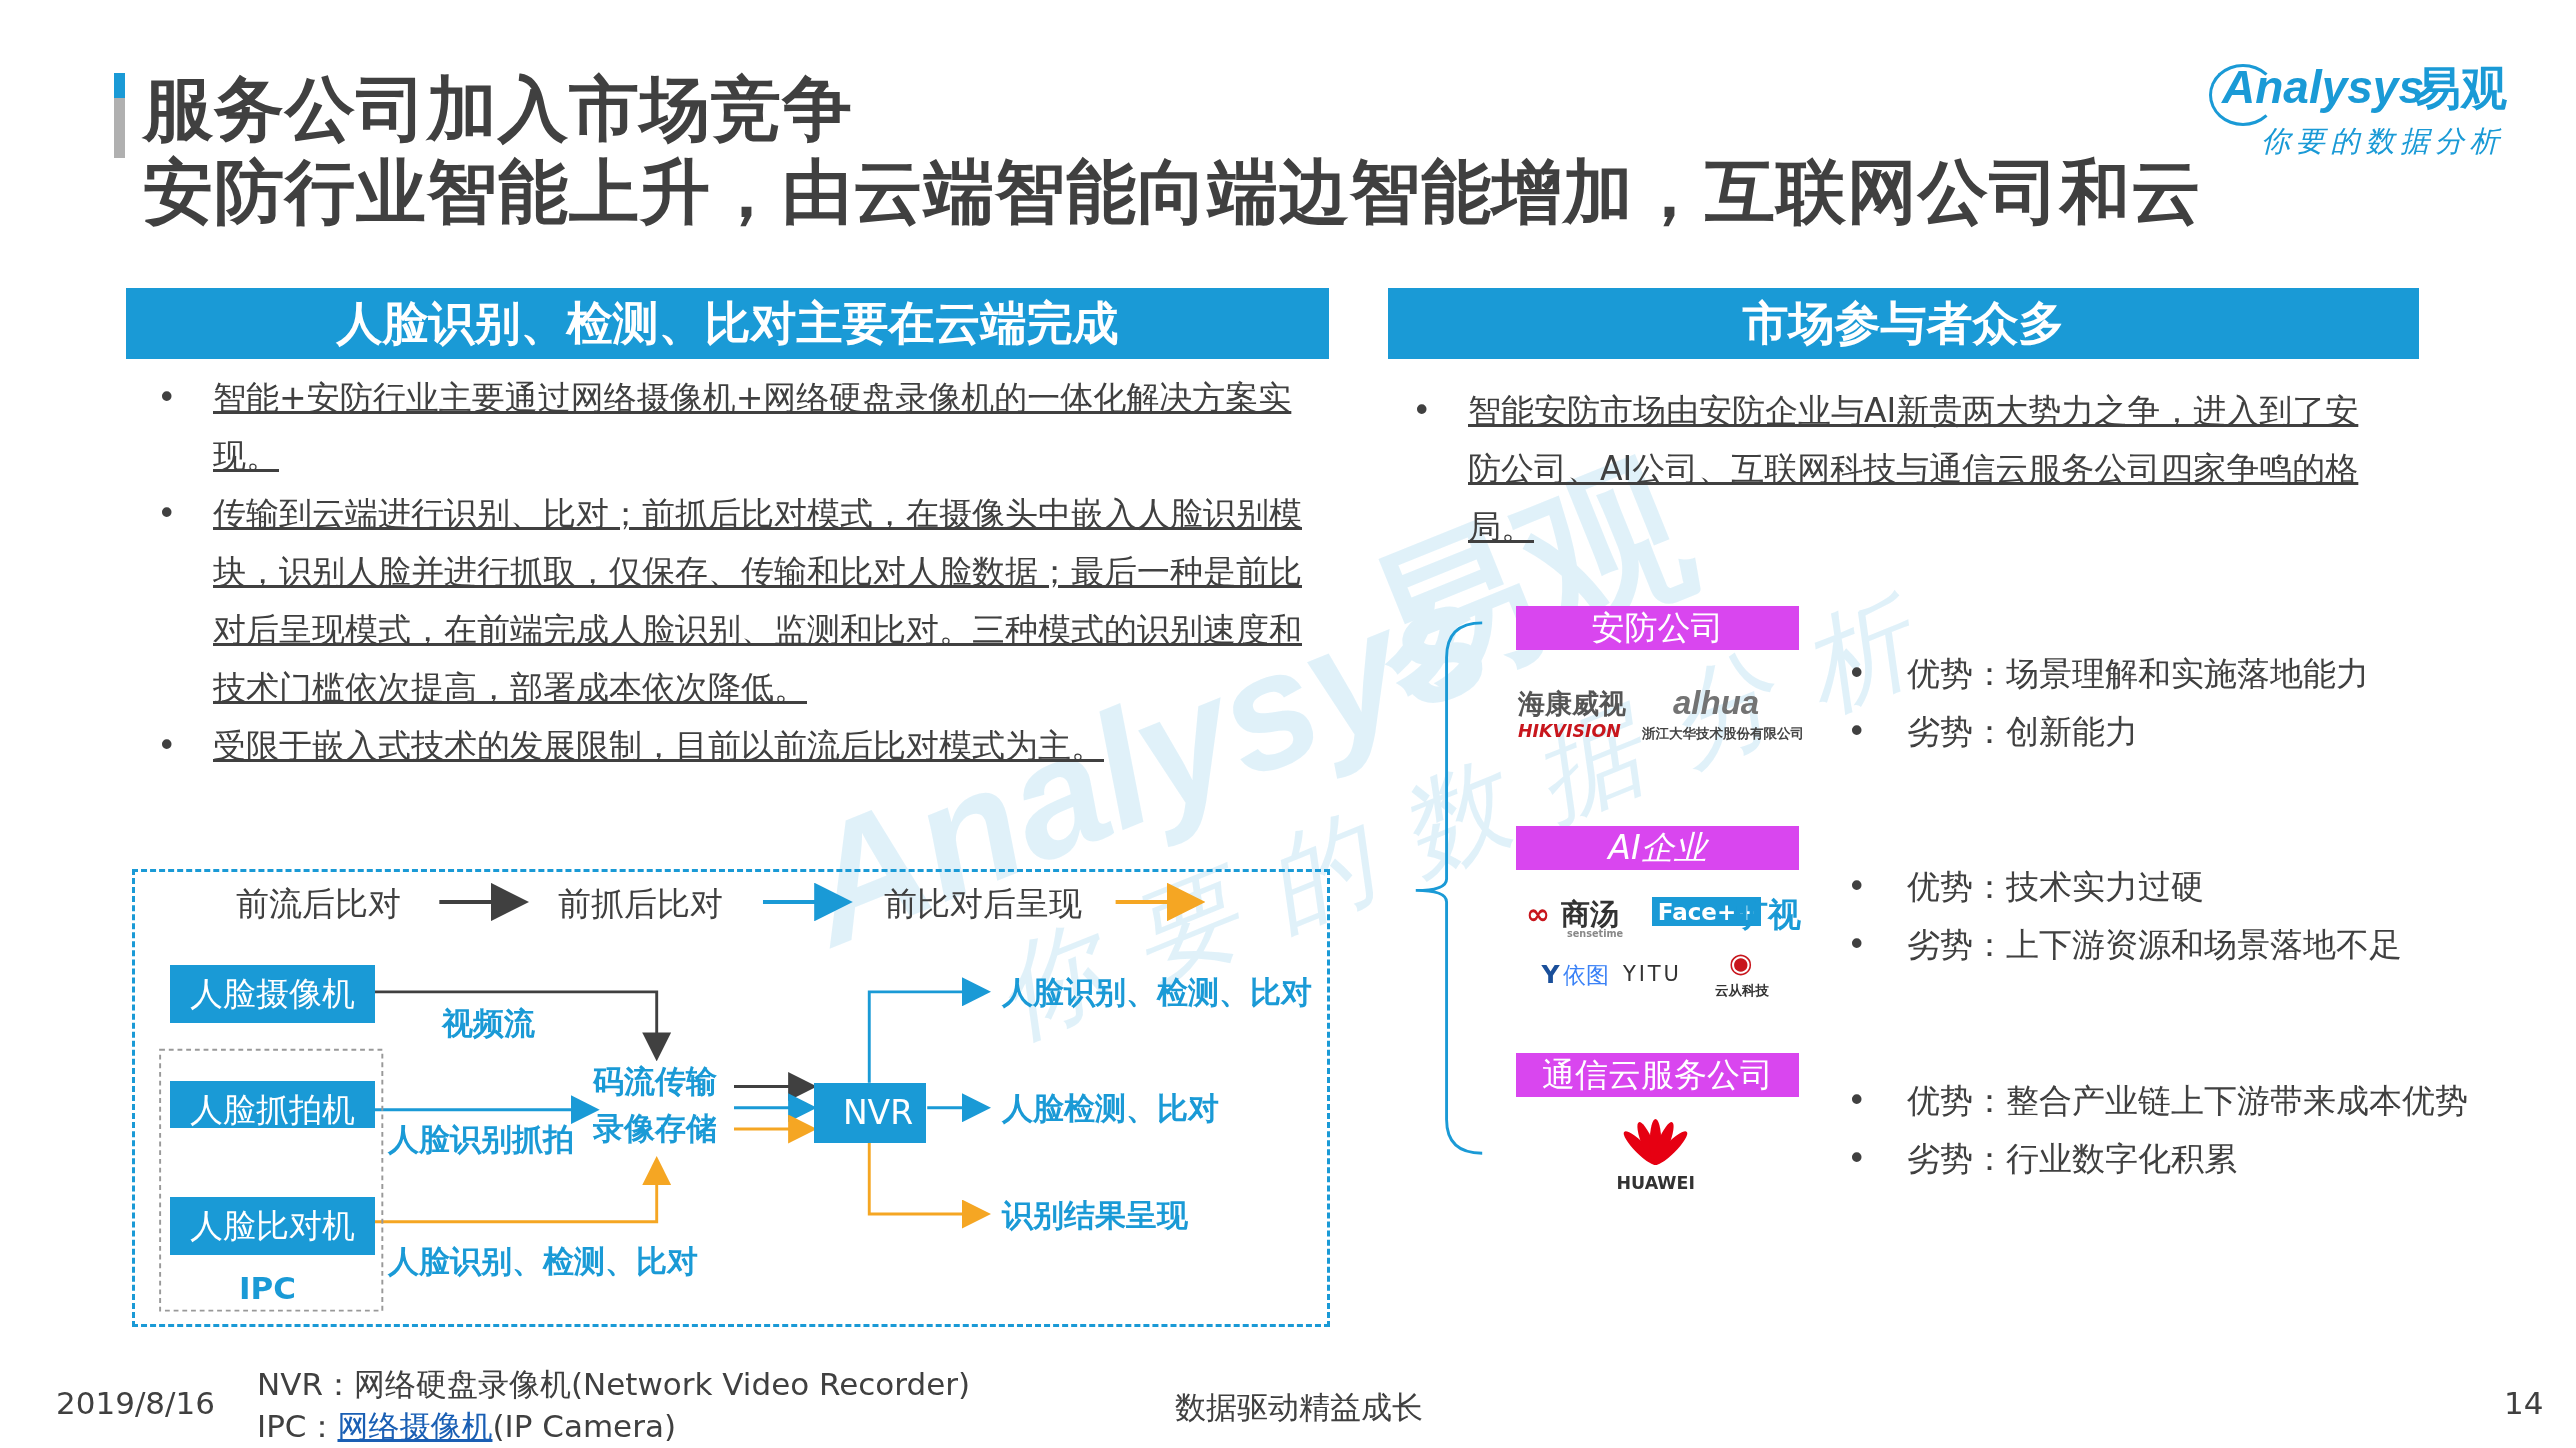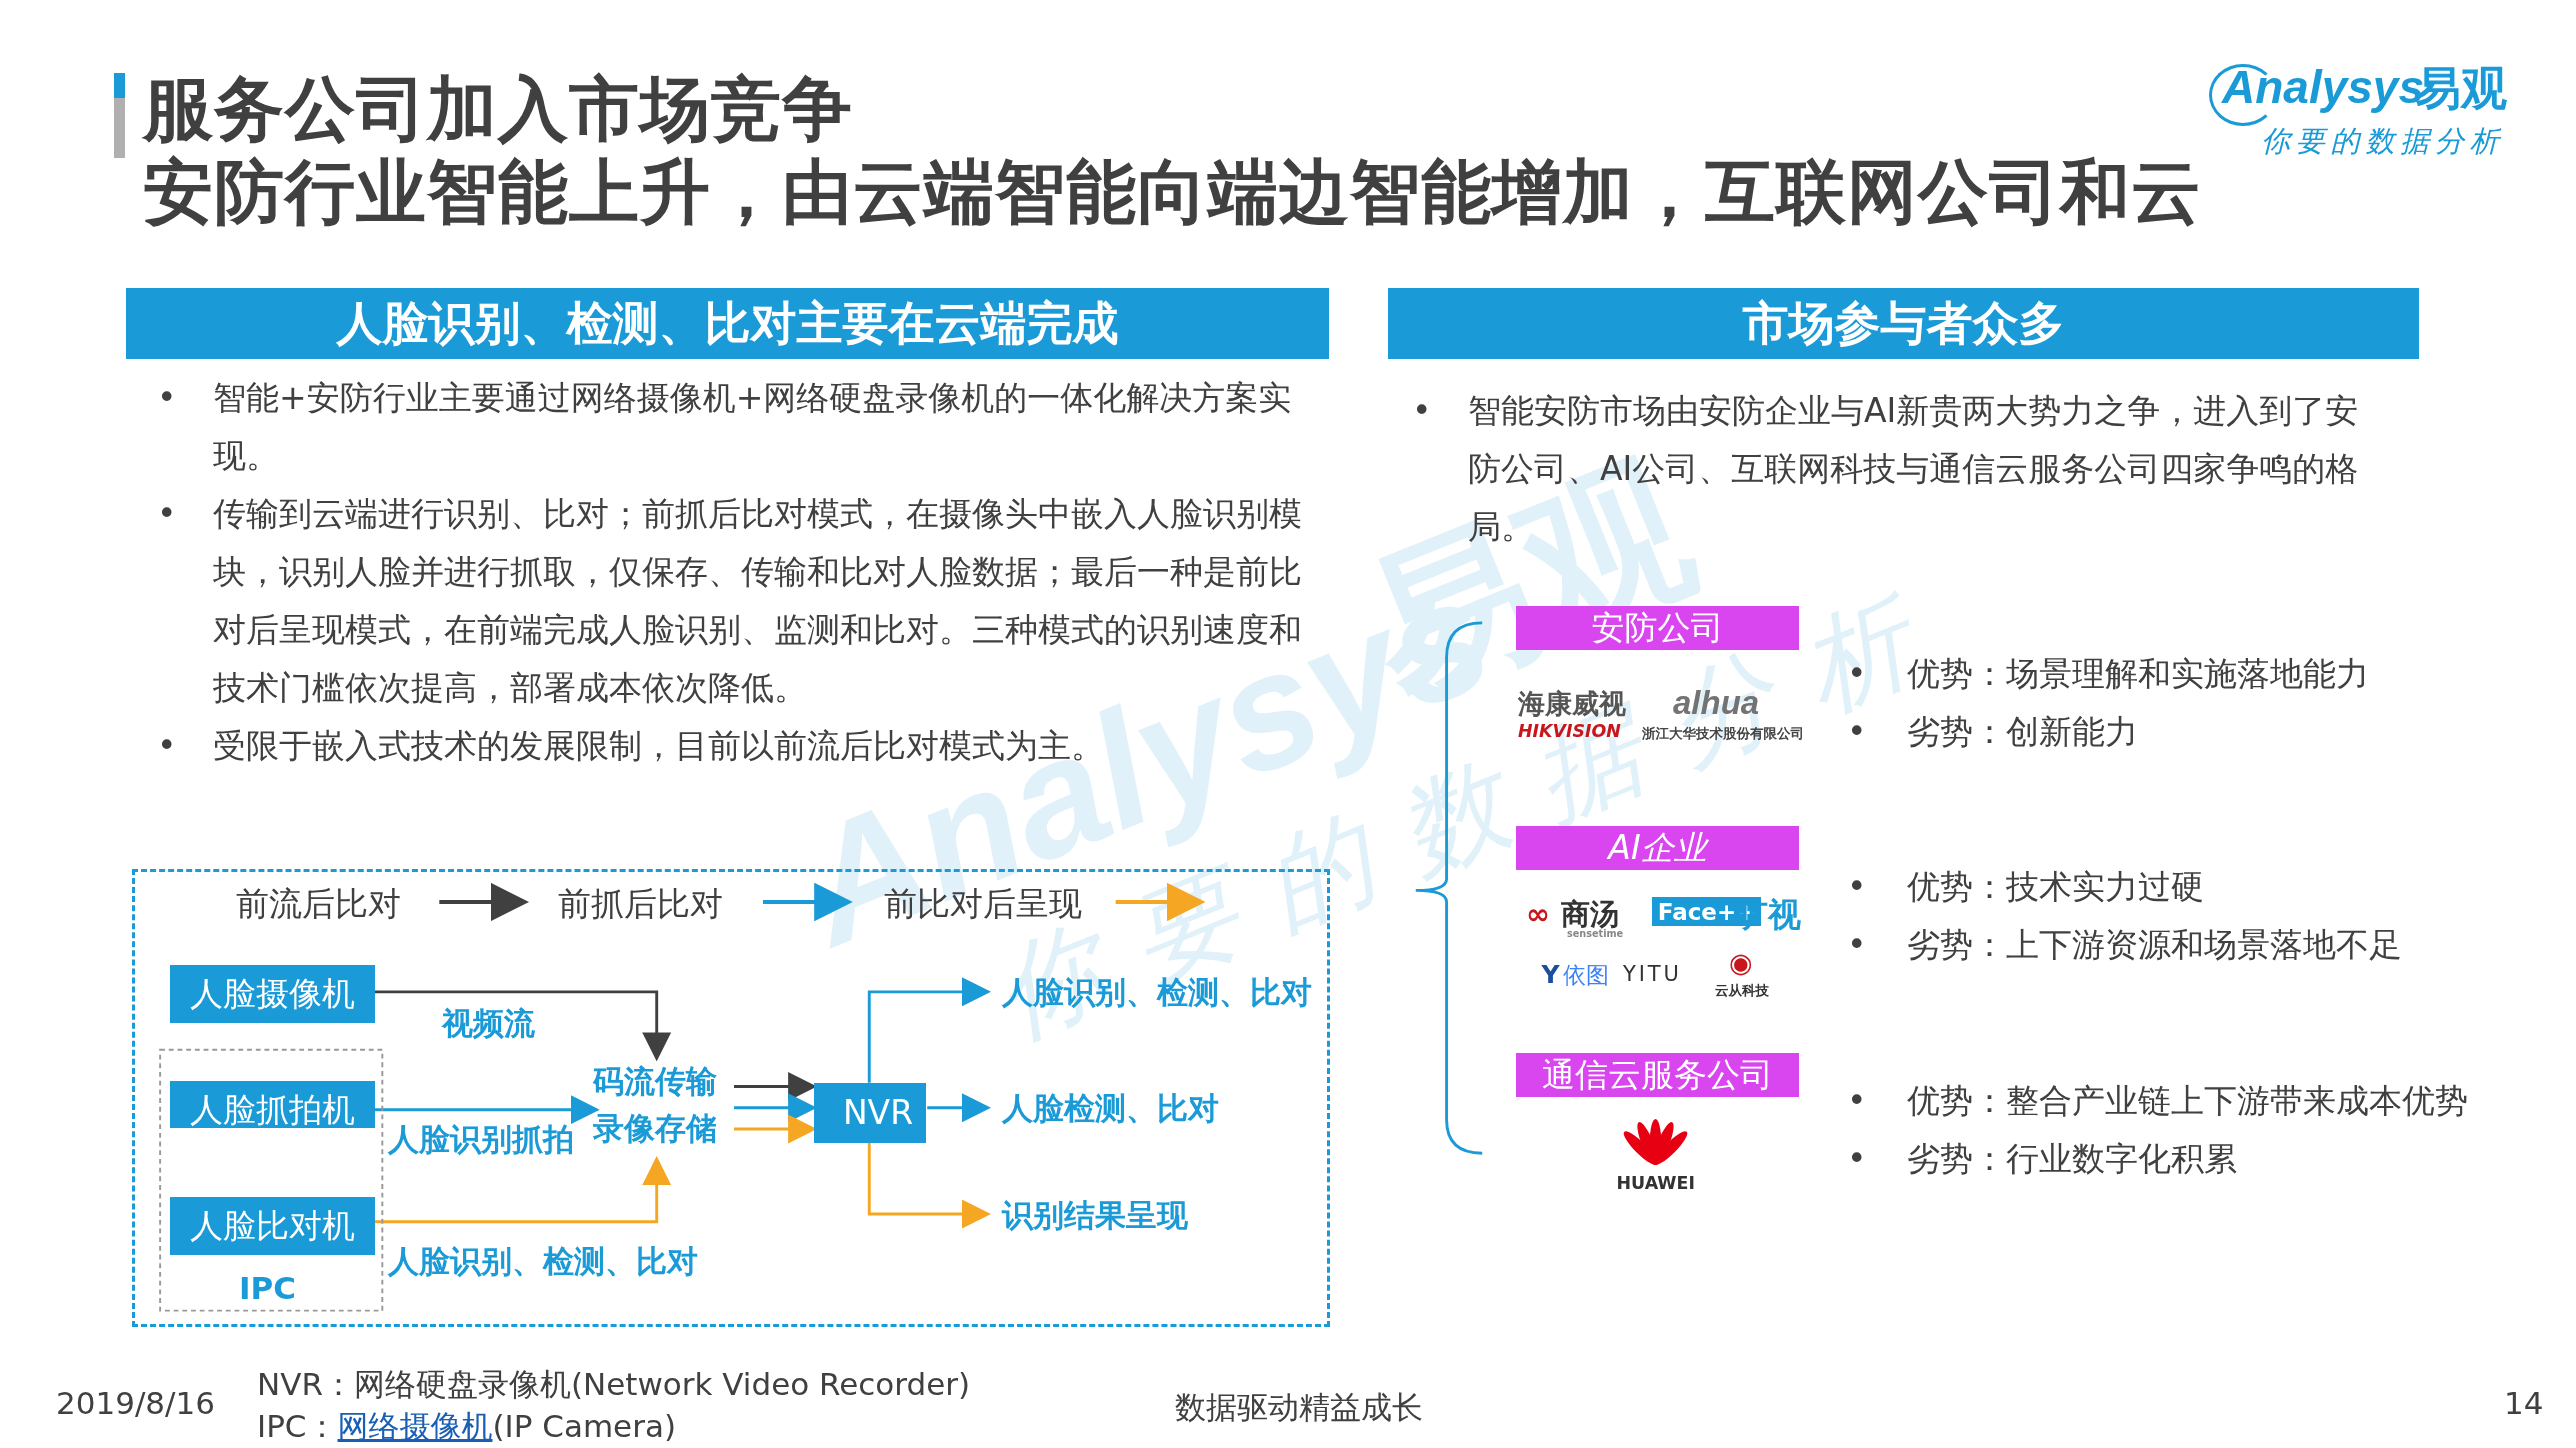--- a/index.html
+++ b/index.html
@@ -15,21 +15,21 @@
   
   #logo { left:2222px; top:60px; width:309px; height:106px; }
   #logo .en { position:absolute; left:0; top:0; font-size:46px; font-style:italic; font-weight:bold; color:#1a9ad6; font-family:"Liberation Sans",sans-serif; }
   #logo .cn { position:absolute; left:193px; top:-1.9px; font-size:46px; font-weight:bold; color:#1a9ad6; }
   #logo .tag { position:absolute; left:39px; top:62px; font-size:29px; font-style:italic; color:#1a9ad6; letter-spacing:5.8px; }
   #logo .ring { position:absolute; left:-13.5px; top:3.9px; width:62px; height:56px; border:3.9px solid #1a9ad6; border-radius:50%; border-right-color:transparent; }
   
   .sec-head { background:#1a9ad6; color:#fff; font-weight:bold; font-size:46px; text-align:center; line-height:71px; height:71px; }
   
   .bullets { font-size:33px; line-height:58px; color:#404040; }
-  .bullets .item { position:relative; padding-left:87px; }
+  .bullets .item { position:relative; padding-left:87px;text-decoration:underline; }
   .bullets .item::before { content:"•"; position:absolute; left:31px; top:0; color:#404040; }
   
   #diagram { left:132px; top:869px; width:1198px; height:458px; border:3.9px dashed #1a9ad6; box-sizing:border-box; }
   .box { position:absolute; background:#1a9ad6; color:#fff; font-size:33px; text-align:center; box-sizing:border-box; }
   .blue-txt { position:absolute; color:#1a9ad6; font-weight:bold; font-size:31px; white-space:nowrap; }
   .legend-txt { position:absolute; font-size:33px; color:#404040; white-space:nowrap; }
   svg.lines { position:absolute; left:0; top:0; }
   
   .cat { position:absolute; background:#d946ef; color:#fff; font-size:33px; text-align:center; line-height:44px; height:44px; }
   .adv { position:absolute; font-size:33px; color:#404040; line-height:58px; }

